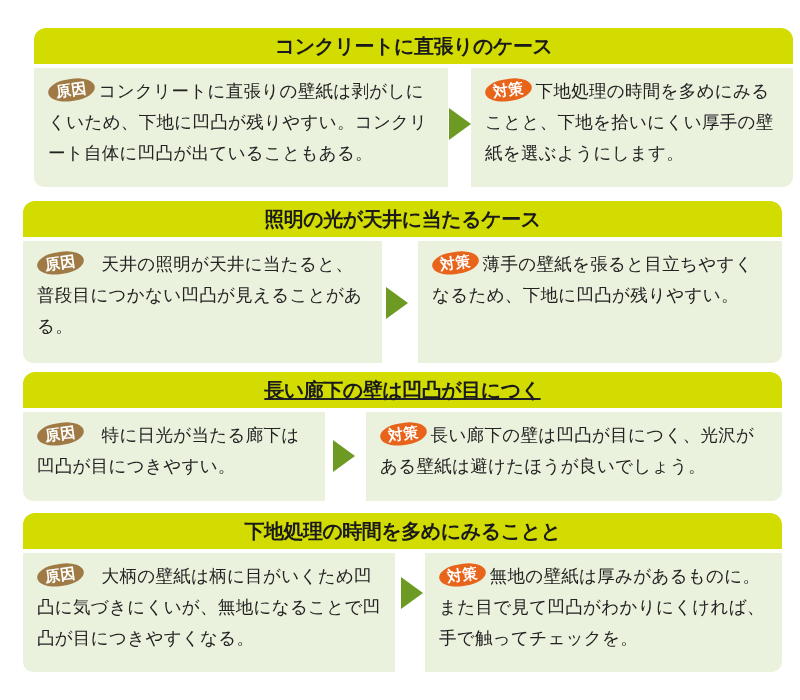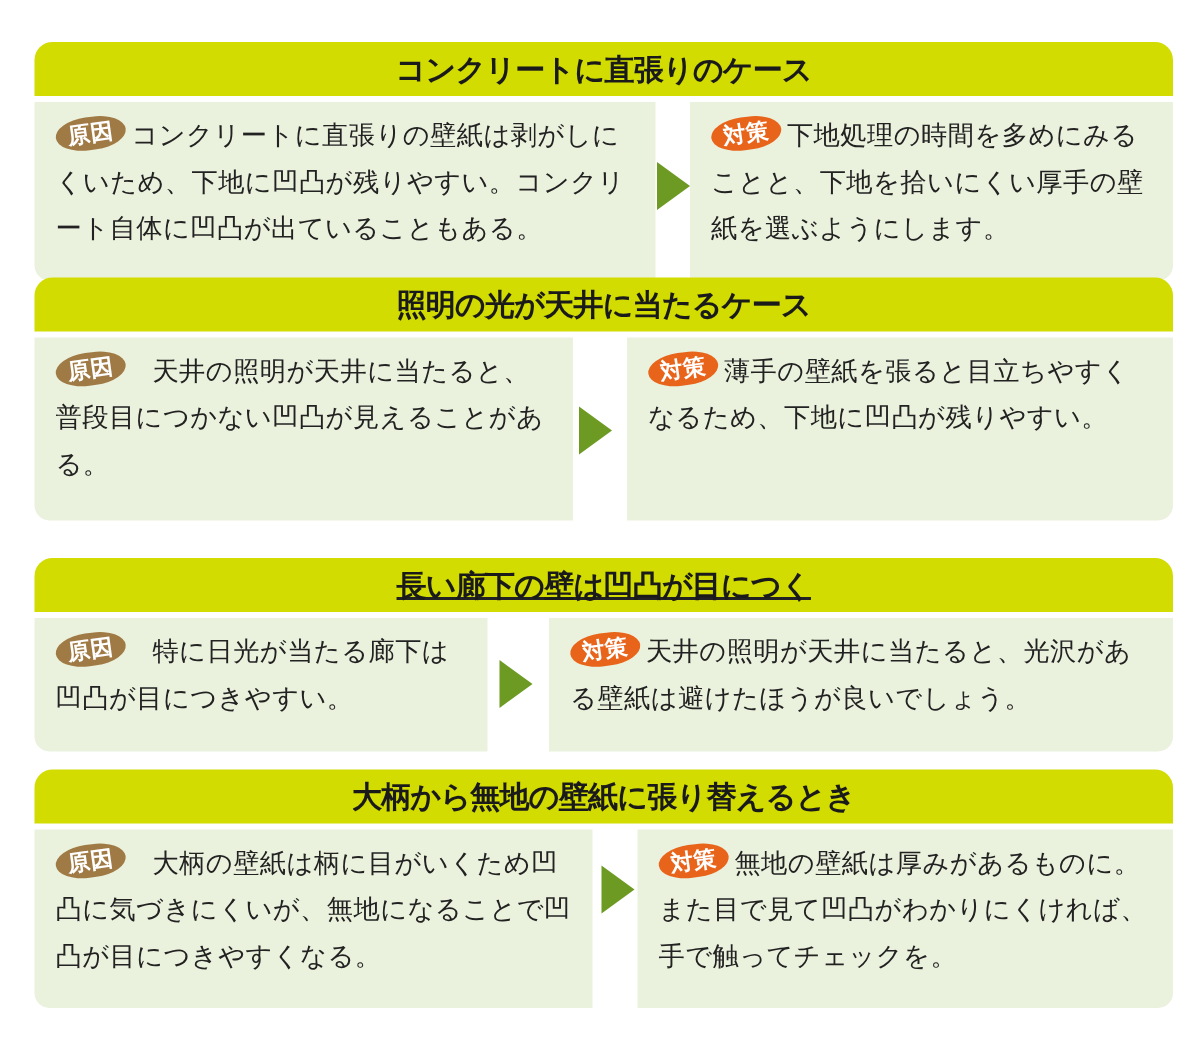--- a/index.html
+++ b/index.html
@@ -20,61 +20,61 @@
   .badge.cause-badge { background: #a07a45; }
   .badge.solution-badge { background: #e8641b; }
   .arrow { position: absolute; width: 0; height: 0;
            border-top: 16px solid transparent; border-bottom: 16px solid transparent;
            border-left: 22px solid #6d9a22; }
   .indent { display: inline-block; width: 14px; }
 </style>
 </head>
 <body>
 
-<div class="section" style="top:28px;">
+<div class="section" style="top:28px;margin-left:11px;">
   <div class="header">コンクリートに直張りのケース</div>
   <div class="panels" style="height:119px;">
     <div class="box cause" style="width:414px;height:119px;">
       <span class="badge cause-badge">原因</span><span>コンクリートに直張りの壁紙は剥がしにくいため、下地に凹凸が残りやすい。コンクリート自体に凹凸が出ていることもある。</span>
     </div>
     <div class="arrow" style="left:415px;top:40px;"></div>
     <div class="box solution" style="left:437px;width:322px;height:119px;">
       <span class="badge solution-badge">対策</span><span>下地処理の時間を多めにみることと、下地を拾いにくい厚手の壁紙を選ぶようにします。</span>
     </div>
   </div>
 </div>
 
-<div class="section" style="top:185px;">
+<div class="section" style="top:201px;">
   <div class="header">照明の光が天井に当たるケース</div>
   <div class="panels" style="height:122px;">
     <div class="box cause" style="width:359px;height:122px;">
       <span class="badge cause-badge">原因</span><span class="indent"></span><span>天井の照明が天井に当たると、普段目につかない凹凸が見えることがある。</span>
     </div>
     <div class="arrow" style="left:363px;top:46px;"></div>
     <div class="box solution" style="left:395px;width:364px;height:122px;">
       <span class="badge solution-badge">対策</span><span>薄手の壁紙を張ると目立ちやすくなるため、下地に凹凸が残りやすい。</span>
     </div>
   </div>
 </div>
 
 <div class="section" style="top:372px;text-decoration:underline;">
   <div class="header">長い廊下の壁は凹凸が目につく</div>
   <div class="panels" style="height:89px;">
     <div class="box cause" style="width:302px;height:89px;">
       <span class="badge cause-badge">原因</span><span class="indent"></span><span>特に日光が当たる廊下は凹凸が目につきやすい。</span>
     </div>
     <div class="arrow" style="left:310px;top:28px;"></div>
     <div class="box solution" style="left:343px;width:416px;height:89px;">
-      <span class="badge solution-badge">対策</span><span>天井の照明が天井に当たると、光沢がある壁紙は避けたほうが良いでしょう。</span>
+      <span class="badge solution-badge">対策</span><span>長い廊下の壁は凹凸が目につく、光沢がある壁紙は避けたほうが良いでしょう。</span>
     </div>
   </div>
 </div>
 
 <div class="section" style="top:513px;">
-  <div class="header">大柄から無地の壁紙に張り替えるとき</div>
+  <div class="header">下地処理の時間を多めにみることと</div>
   <div class="panels" style="height:119px;">
     <div class="box cause" style="width:372px;height:119px;">
       <span class="badge cause-badge">原因</span><span class="indent"></span><span>大柄の壁紙は柄に目がいくため凹凸に気づきにくいが、無地になることで凹凸が目につきやすくなる。</span>
     </div>
     <div class="arrow" style="left:378px;top:24px;"></div>
     <div class="box solution" style="left:402px;width:357px;height:119px;">
       <span class="badge solution-badge">対策</span><span>無地の壁紙は厚みがあるものに。また目で見て凹凸がわかりにくければ、手で触ってチェックを。</span>
     </div>
   </div>
 </div>

